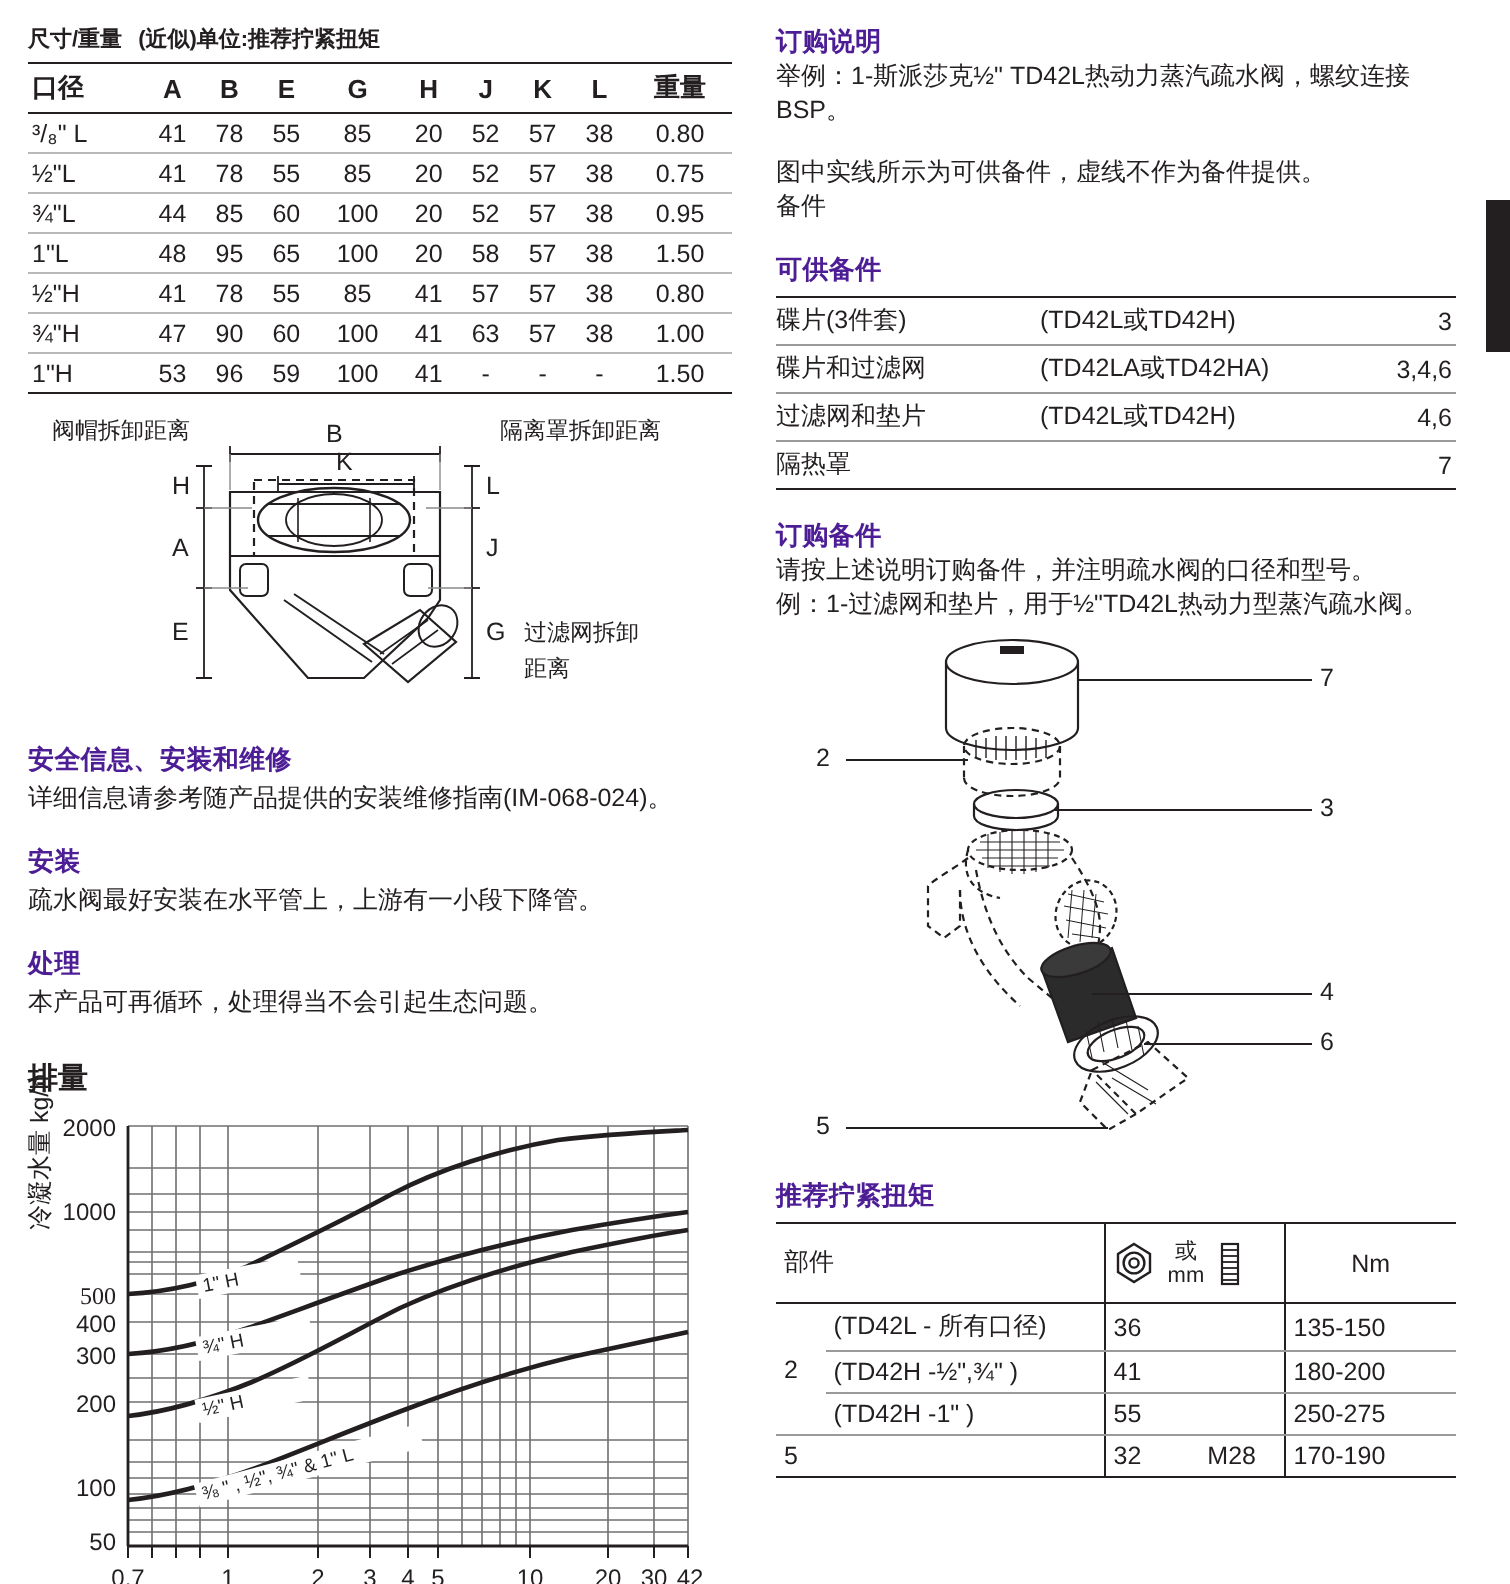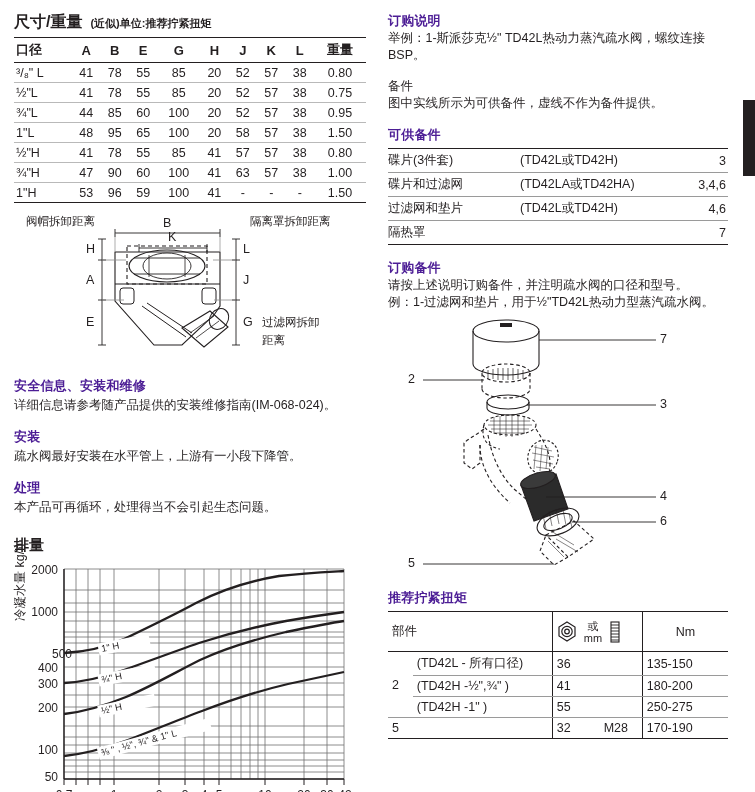--- a/index.html
+++ b/index.html
@@ -20,21 +20,21 @@
   .edge-tab {
     position:absolute; right:0; top:100px; width:12px; height:76px;
     background:#231f20;
   }
 
   
   .col-left { position:absolute; left:14px; top:12px; width:352px; }
 
   
   .dim-head { display:flex; align-items:baseline; gap:8px; margin-bottom:4px; }
-  .dim-title { font-size:16px; font-weight:bold; }
+  .dim-title { font-size:11px; font-weight:bold; }
   .dim-sub { font-size:11px; font-weight:bold; }
 
   table.dim { border-collapse: collapse; width:352px; font-size:12.5px; }
   table.dim th, table.dim td {
     padding:2.5px 0 2.5px 0; text-align:center; font-weight:normal;
   }
   table.dim thead th {
     font-weight:bold; font-size:13px;
     border-top:1.6px solid #231f20; border-bottom:1.2px solid #231f20;
     padding:3px 0;
@@ -297,21 +297,21 @@
       <div class="body-text">本产品可再循环，处理得当不会引起生态问题。</div>
     </div>
 
     <div class="chart-title">排量</div>
 
     <div class="chart-wrap">
       <span class="axis-label-y">冷凝水量 kg/h</span>
 
       <span class="ytick" style="left:2px; top:4px;">2000</span>
       <span class="ytick" style="left:2px; top:46px;">1000</span>
-      <span class="ytick" style="left:16px; top:88px;">500</span>
+      <span class="ytick" style="left:2px; top:88px;font-family:Liberation Serif, serif;">500</span>
       <span class="ytick" style="left:2px; top:102px;">400</span>
       <span class="ytick" style="left:2px; top:118px;">300</span>
       <span class="ytick" style="left:2px; top:142px;">200</span>
       <span class="ytick" style="left:2px; top:184px;">100</span>
       <span class="ytick" style="left:2px; top:211px;">50</span>
 
       <svg width="360" height="250" viewBox="0 0 360 250" style="position:absolute; left:0; top:0;">
 
         <g stroke="#6f6f6f" stroke-width="0.8" fill="none">
 
@@ -418,22 +418,22 @@
 
   <div class="col-right">
 
     <div>
       <div class="sec-title">订购说明</div>
       <div class="body-text">举例：1-斯派莎克½" TD42L热动力蒸汽疏水阀，螺纹连接</div>
       <div class="body-text">BSP。</div>
     </div>
 
     <div style="margin-top:14px;">
+      <div class="body-text">图中实线所示为可供备件，虚线不作为备件提供。</div>
       <div class="body-text">备件</div>
-      <div class="body-text">图中实线所示为可供备件，虚线不作为备件提供。</div>
     </div>
 
     <div style="margin-top:14px;">
       <div class="sec-title">可供备件</div>
       <table class="sp">
         <tbody>
           <tr>
             <td class="sp-a">碟片(3件套)</td>
             <td class="sp-b">(TD42L或TD42H)</td>
             <td class="sp-c">3</td>

